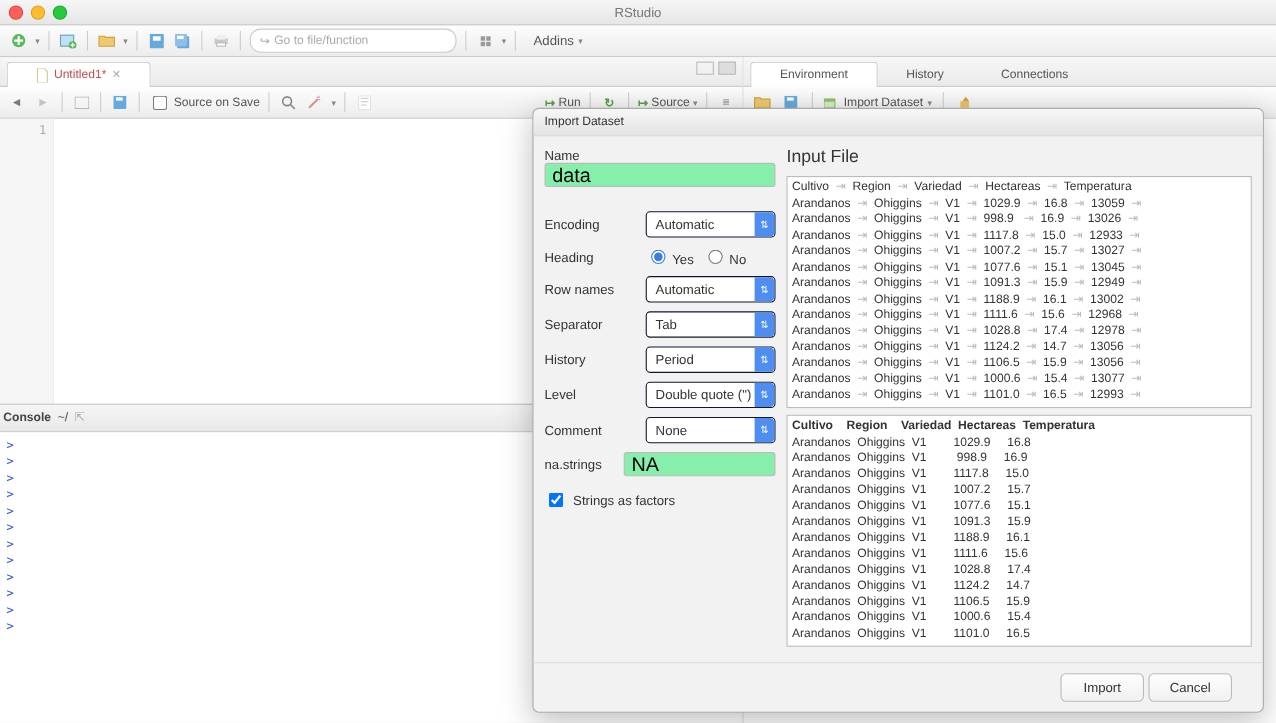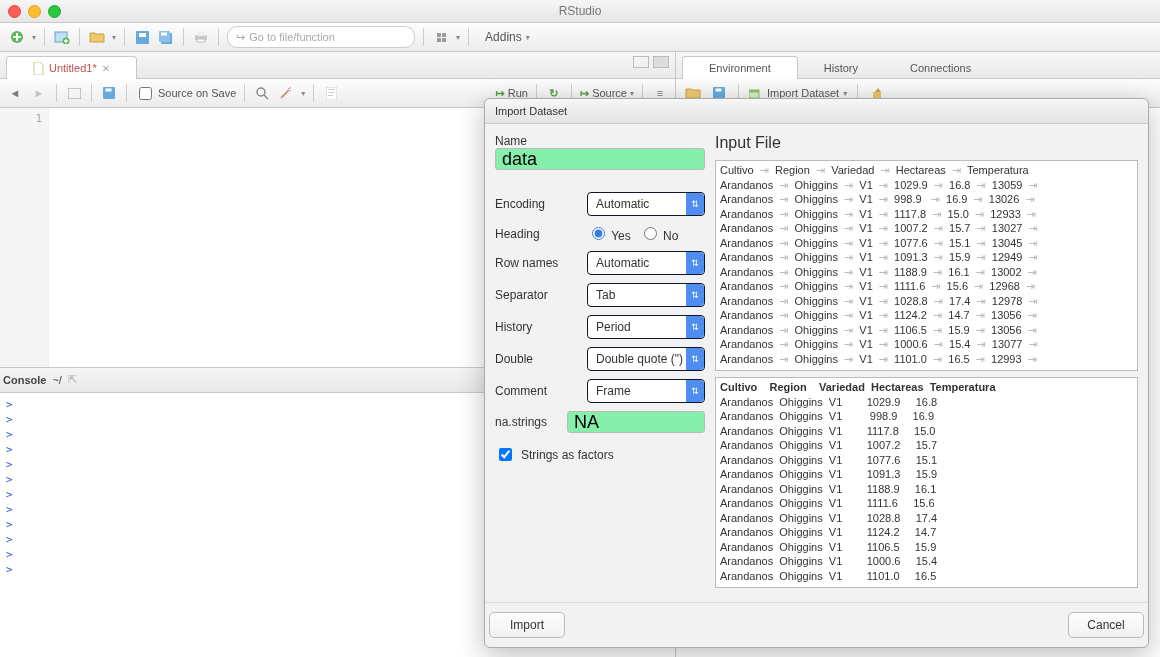--- a/index.html
+++ b/index.html
@@ -55,21 +55,21 @@
 .radio-group{display:flex;align-items:center;gap:8px}
 .radio-group input{accent-color:#3a7de0}
 .smallinput{width:70px}
 .checkbox-line{display:flex;align-items:center;gap:6px;margin-top:4px}
 .dlg-right{flex:1;display:flex;flex-direction:column;gap:6px}
 .section-label{font-size:16px;color:#333;margin-bottom:2px}
 .preview-box{border:1px solid #bbb;background:#fff;font-family:Liberation Sans, sans-serif;font-size:11px;color:#333;overflow:hidden;padding:2px 4px;line-height:14.5px;white-space:pre}
 .preview-box.input{height:205px}
 .preview-box.frame{height:205px}
 .arrow-sep{color:#bbb;padding:0 3px}
-.dlg-footer{height:44px;border-top:1px solid #ddd;display:flex;align-items:center;justify-content:space-between;padding:0 4px;gap:24px}
+.dlg-footer{height:44px;border-top:1px solid #ddd;display:flex;align-items:center;justify-content:flex-end;padding:0 28px;gap:4px}
 .btn{height:24px;min-width:74px;border:1px solid #bbb;border-radius:5px;background:linear-gradient(#fdfdfd,#f1f1f1);font-size:12px;display:flex;align-items:center;justify-content:center;color:#333}
 .grid-icon{display:inline-grid;grid-template-columns:4px 4px;grid-template-rows:4px 4px;gap:1px}
 .grid-icon span{background:#9a9a9a}
 svg{display:block}
 .console-body .prompt{display:block}
 </style>
 </head>
 <body>
 
 <div class="titlebar">
@@ -327,30 +327,30 @@
           </div>
       </div>
       <div class="formrow">
         <span class="fl">History</span>
         <div class="mac-select">
             <span>Period</span>
             <span class="arrow">⇅</span>
           </div>
       </div>
       <div class="formrow">
-        <span class="fl">Double</span>
+        <span class="fl">Level</span>
         <div class="mac-select">
             <span>Double quote (")</span>
             <span class="arrow">⇅</span>
           </div>
       </div>
       <div class="formrow">
         <span class="fl">Comment</span>
         <div class="mac-select">
-            <span>Frame</span>
+            <span>None</span>
             <span class="arrow">⇅</span>
           </div>
       </div>
       <div class="formrow">
         <span class="fl">na.strings</span>
         <input type="text" class="smallinput" value="NA" style="">
       </div>
       <label class="checkbox-line">
           <input type="checkbox" checked="" style=""> 
           <span>Strings as factors</span>

